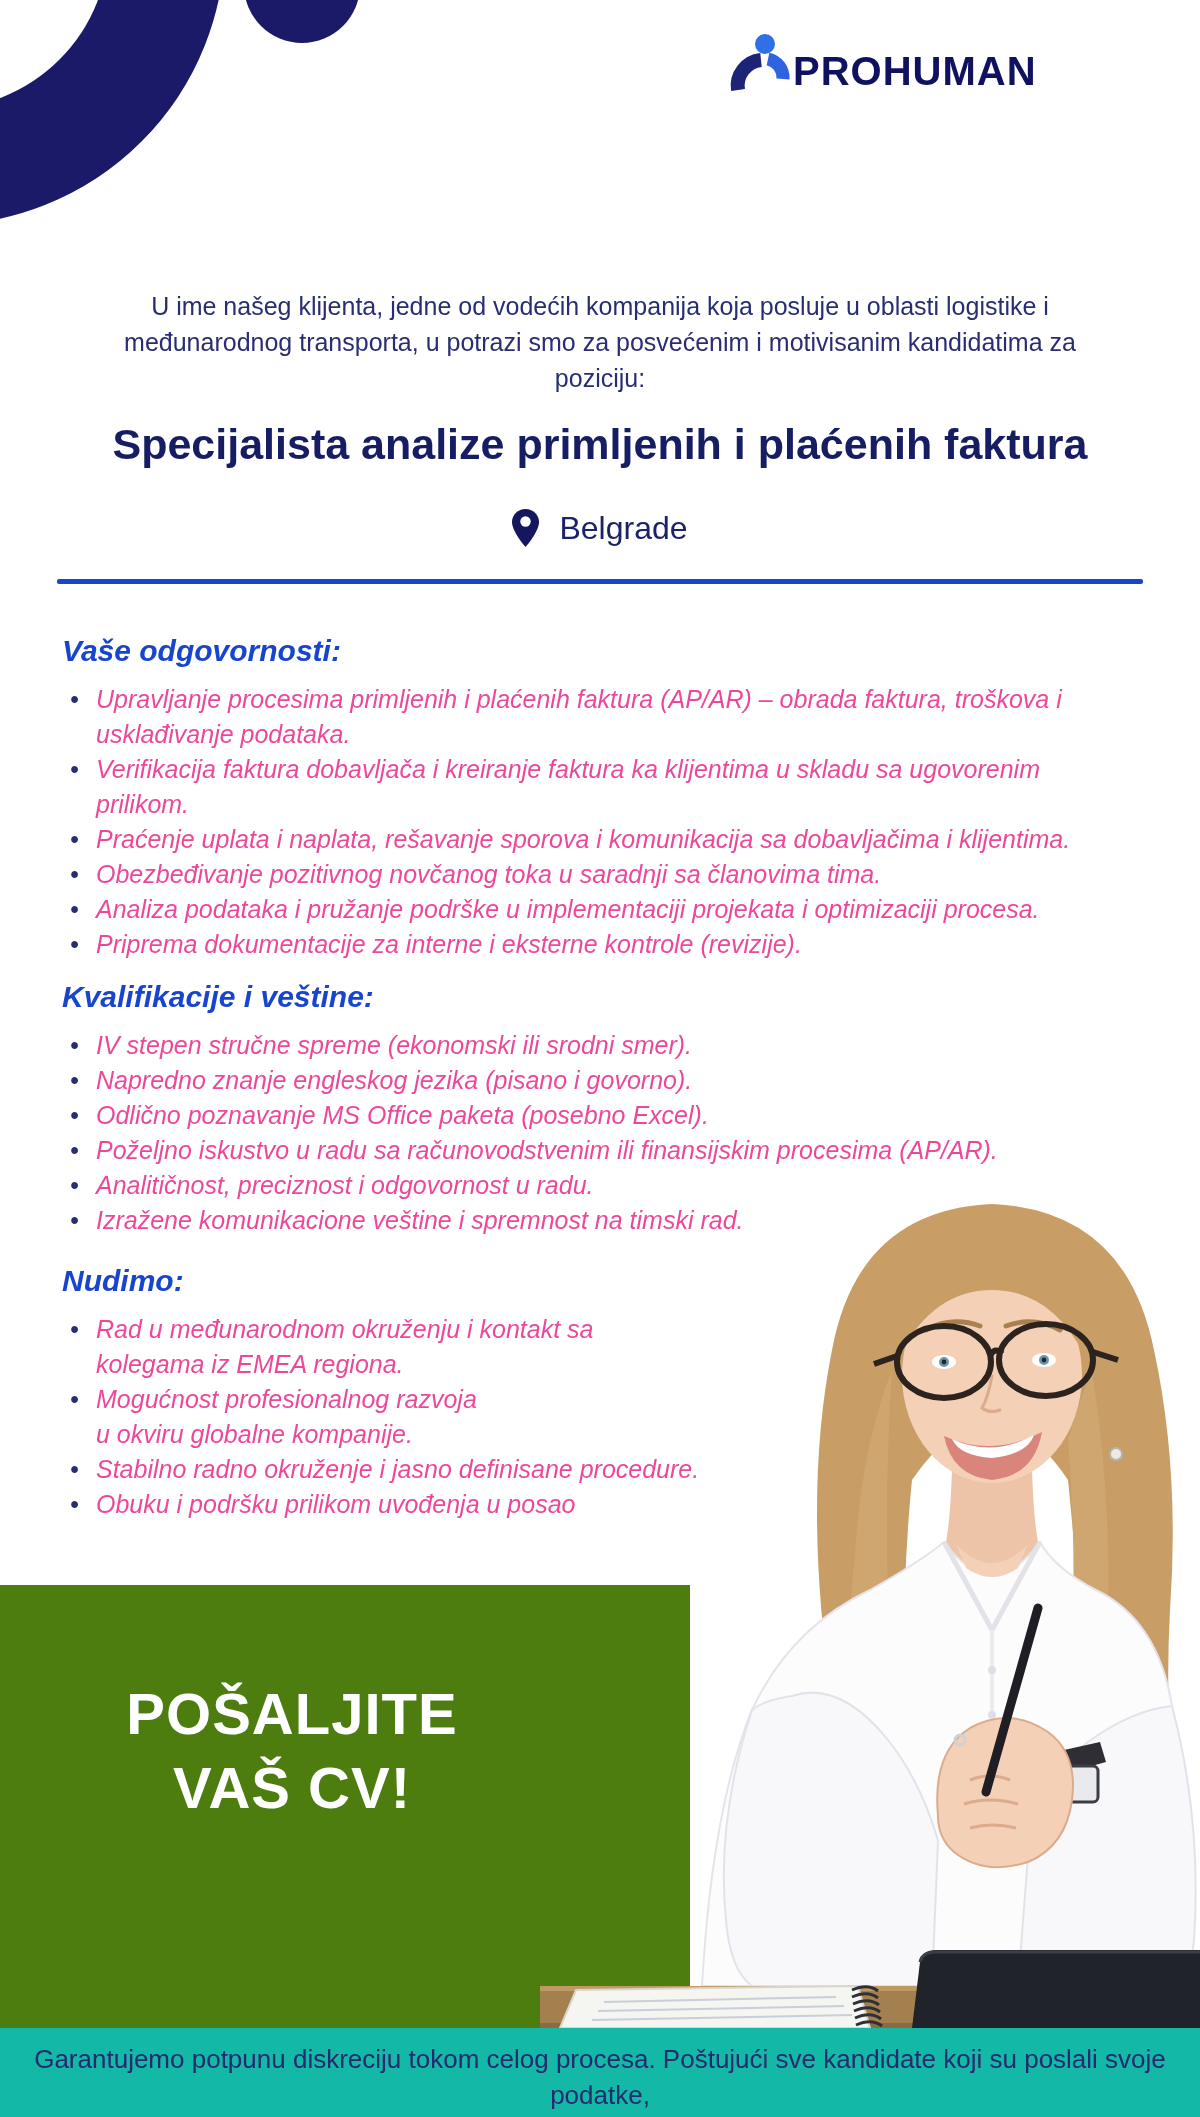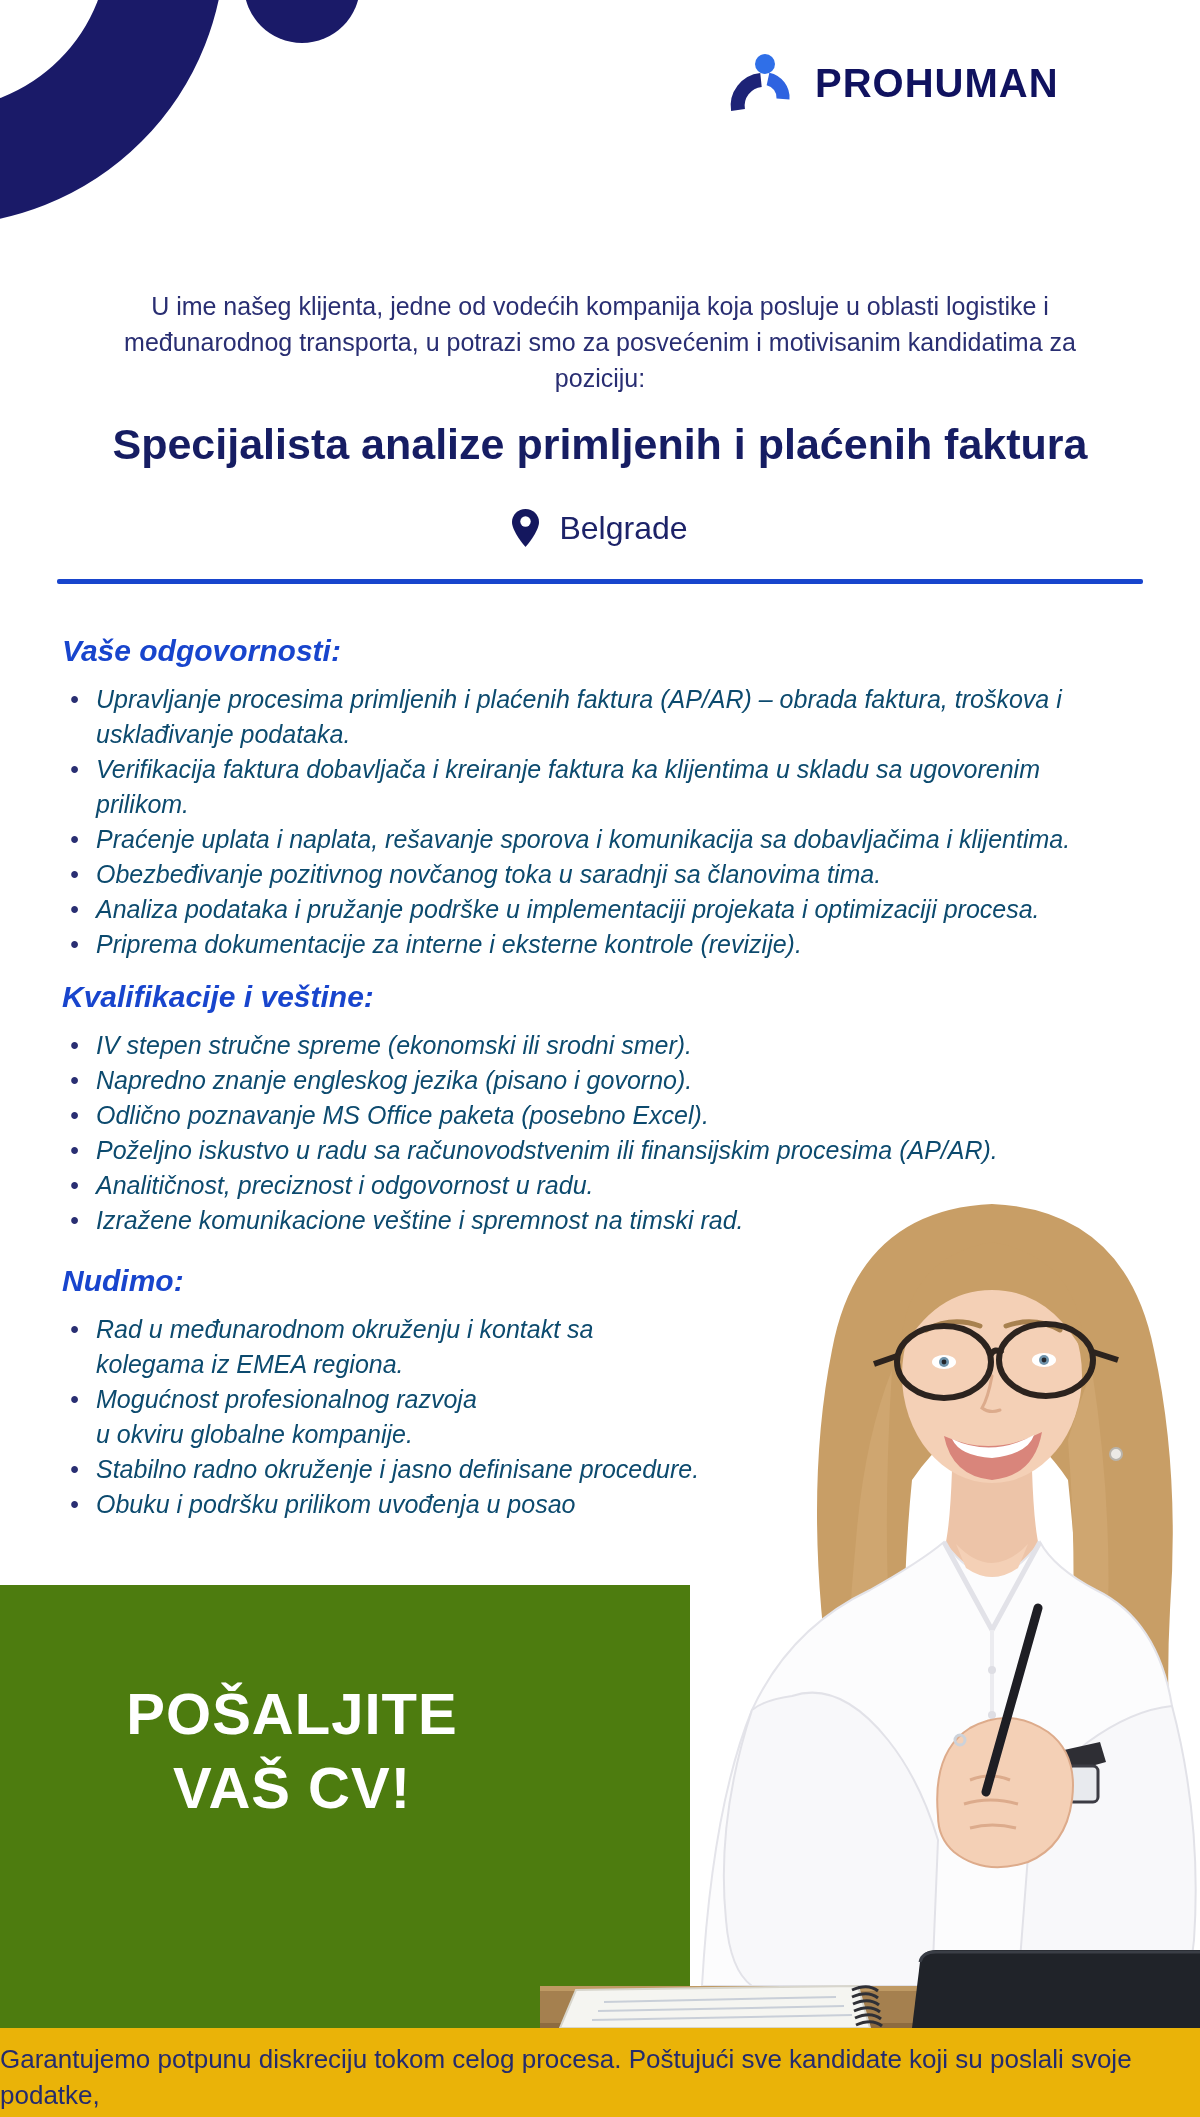--- a/index.html
+++ b/index.html
@@ -4,52 +4,52 @@
 <style>
   html,body{margin:0;padding:0;}
   body{
     width:1200px;height:2117px;position:relative;overflow:hidden;
     background:#ffffff;
     font-family:"Liberation Sans", sans-serif;
     -webkit-font-smoothing:antialiased;
   }
   
   .decor{position:absolute;top:0;left:0;z-index:1;}
-  .logo{position:absolute;top:52px;left:728px;z-index:2;display:flex;align-items:center;gap:23px;}
+  .logo{position:absolute;top:32px;left:728px;z-index:2;display:flex;align-items:flex-end;gap:1px;}
   .logo-word{font-size:40px;font-weight:bold;color:#10125f;letter-spacing:1px;}
   
   .intro{padding-top:288px;width:1030px;margin:0 auto;text-align:center;
          font-size:25px;line-height:36px;color:#292e72;}
   .intro span{display:block;}
   .job-title{margin-top:24px;text-align:center;white-space:nowrap;
              font-size:43px;font-weight:bold;color:#161d63;}
   .location{margin-top:40px;display:flex;justify-content:center;align-items:center;gap:20px;}
   .location-text{font-size:32px;color:#1c2268;}
   .divider{height:5px;background:#1845cd;margin:32px 57px 0 57px;border-radius:2px;}
   
   .content{padding:0 60px 0 62px;position:relative;z-index:0;font-style:italic;}
   .sec-heading{font-size:30px;font-weight:bold;color:#1845cd;margin:0;}
   .sec-heading.first{margin-top:50px;}
   .sec-heading.mid{margin-top:18px;}
   .sec-heading.last{margin-top:26px;}
   ul.blist{list-style:none;margin:14px 0 0 0;padding:0;}
-  ul.blist li{position:relative;padding-left:34px;font-size:25px;line-height:35px;color:#0c4a6e;}
+  ul.blist li{position:relative;padding-left:34px;font-size:25px;line-height:35px;color:#ec4899;}
   ul.blist li::before{content:"•";position:absolute;left:8px;top:0;color:#292e72;font-size:25px;}
   ul.blist .l{display:block;}
   ul.blist .l:empty{display:none;}
   
   .cv-block{position:absolute;left:0;top:1585px;width:1156px;height:443px;background:#4d7c0f;z-index:1;padding-left:42px;}
   .cv-text{width:500px;padding-top:92px;text-align:center;color:#ffffff;
            font-size:58px;font-weight:bold;line-height:74px;letter-spacing:1px;}
   .cv-text span{display:block;}
   
   .photo{position:absolute;left:540px;top:1140px;z-index:2;}
   
-  .footer{position:absolute;left:0;top:2028px;width:1200px;height:89px;background:#eab308;z-index:3;
-          text-align:left;font-size:26px;line-height:36px;color:#242b6e;padding-top:13px;box-sizing:border-box;}
+  .footer{position:absolute;left:0;top:2028px;width:1200px;height:89px;background:#14b8a6;z-index:3;
+          text-align:center;font-size:26px;line-height:36px;color:#242b6e;padding-top:13px;box-sizing:border-box;}
   .footer span{display:block;}
 </style>
 </head>
 <body>
 
 <svg class="decor" width="420" height="300" viewBox="0 0 420 300">
   <circle cx="-60" cy="-60" r="227" fill="none" stroke="#1a1a68" stroke-width="116"></circle>
   <circle cx="302" cy="-15" r="58" fill="#1a1a68"></circle>
 </svg>
 

